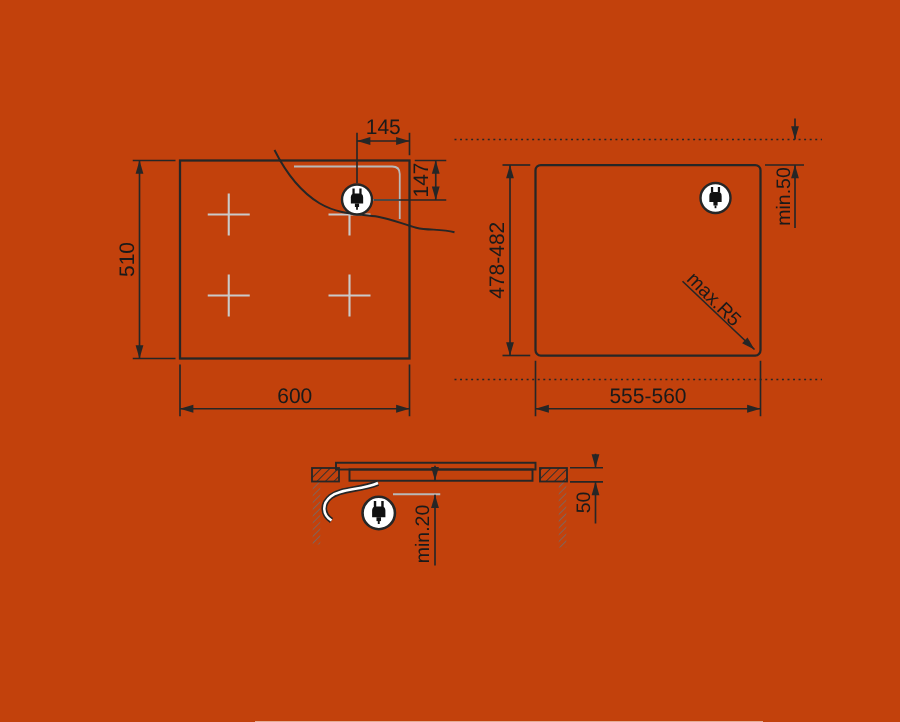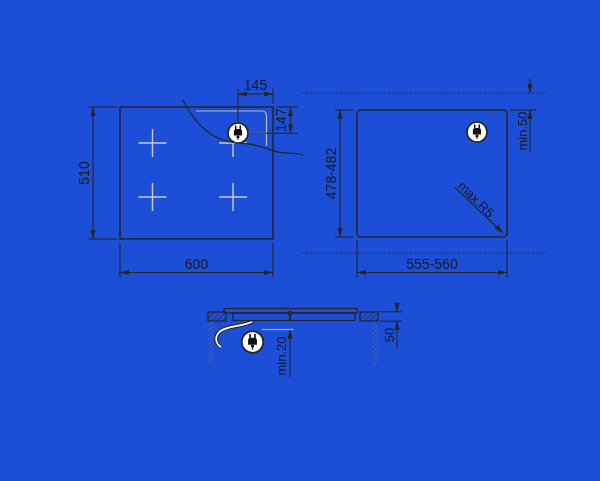--- a/index.html
+++ b/index.html
@@ -1,16 +1,16 @@
 <!DOCTYPE html>
 <html><head>
 <meta charset="utf-8">
 <style>
   html,body{margin:0;padding:0;background:#ffffff;}
-  .stage{position:relative;width:600px;height:481px;background:#1d4ed8;overflow:hidden;}
+  .stage{position:relative;width:600px;height:481px;background:#c2410c;overflow:hidden;}
   svg{position:absolute;left:0;top:0;}
   svg text{font-family:"Liberation Sans","DejaVu Sans",sans-serif;fill:#1a1a1a;}
   .t14{font-size:14px;}
   .t13{font-size:13px;}
   .ln{stroke:#262626;stroke-width:1.1;fill:none;}
   .ln15{stroke:#262626;stroke-width:1.5;fill:none;}
   .ln13{stroke:#262626;stroke-width:1.3;fill:none;}
   .gray{stroke:#b9b9b9;stroke-width:1.2;fill:none;}
   .cross{stroke:#cacaca;stroke-width:1.4;fill:none;}
   .dotted{stroke:#262626;stroke-width:1.15;fill:none;stroke-dasharray:1.3 2.4;}

